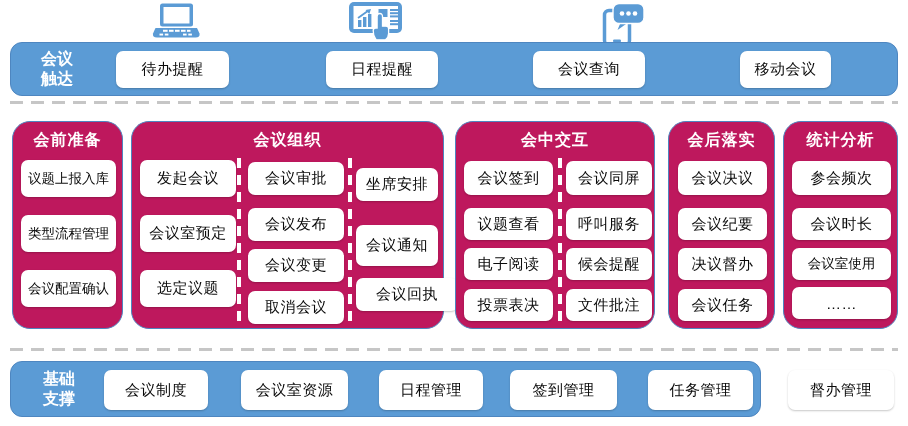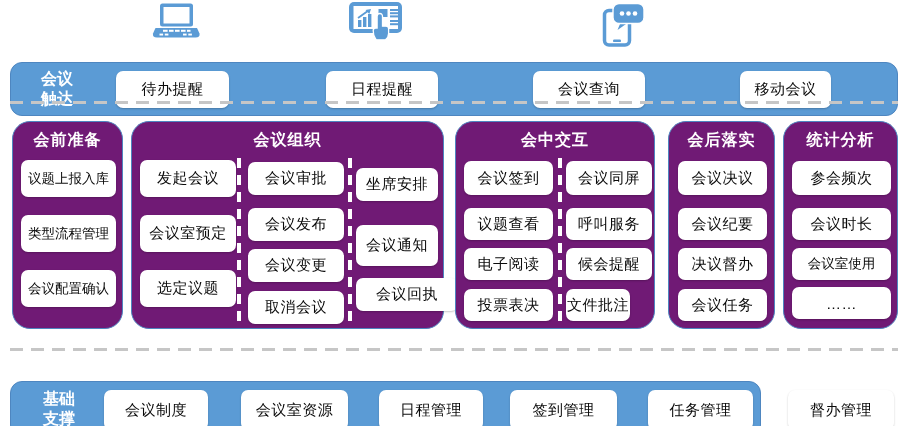--- a/index.html
+++ b/index.html
@@ -3,24 +3,23 @@
 <meta charset="utf-8">
 <style>
   html,body{margin:0;padding:0;background:#ffffff;}
   .canvas{
     position:relative;width:908px;height:426px;background:#ffffff;overflow:hidden;
     font-family:"Liberation Sans","DejaVu Sans",sans-serif;
   }
   .banner{
     position:absolute;background:#5B9BD5;border:1px solid #4E86C0;border-radius:12px;
     box-sizing:border-box;
-    margin-top:20px;
   }
   .panel{
-    position:absolute;background:#701a75;border:1px solid #4E86C0;border-radius:18px;
+    position:absolute;background:#be185d;border:1px solid #4E86C0;border-radius:18px;
     box-sizing:border-box;
   }
   .banner-label{
     position:absolute;color:#fff;font-weight:bold;font-size:16px;line-height:1.25;
     text-align:center;top:50%;transform:translateY(-50%);
   }
   .panel-title{
     position:absolute;left:0;right:0;top:8px;text-align:center;color:#fff;
     font-weight:bold;font-size:16px;letter-spacing:1px;
   }
@@ -133,21 +132,21 @@
   <div class="panel" style="left:455px;top:121px;width:200px;height:208px">
     <div class="panel-title">会中交互</div>
     <div class="wbox" style="left:8px;top:39px;width:89px;height:34px">会议签到</div>
     <div class="wbox" style="left:8px;top:86px;width:89px;height:32px">议题查看</div>
     <div class="wbox" style="left:8px;top:126px;width:89px;height:32px">电子阅读</div>
     <div class="wbox" style="left:8px;top:167px;width:89px;height:32px">投票表决</div>
     <div class="vdash" style="left:102px"></div>
     <div class="wbox" style="left:110px;top:39px;width:86px;height:34px">会议同屏</div>
     <div class="wbox" style="left:110px;top:86px;width:86px;height:32px">呼叫服务</div>
     <div class="wbox" style="left:110px;top:126px;width:86px;height:32px">候会提醒</div>
-    <div class="wbox" style="left:110px;top:167px;width:64px;height:32px">文件批注</div>
+    <div class="wbox" style="left:110px;top:167px;width:86px;height:32px">文件批注</div>
   </div>
 
   <div class="panel" style="left:668px;top:121px;width:107px;height:208px">
     <div class="panel-title">会后落实</div>
     <div class="wbox" style="left:9px;top:39px;width:89px;height:34px">会议决议</div>
     <div class="wbox" style="left:9px;top:86px;width:89px;height:32px">会议纪要</div>
     <div class="wbox" style="left:9px;top:126px;width:89px;height:32px">决议督办</div>
     <div class="wbox" style="left:9px;top:167px;width:89px;height:32px">会议任务</div>
   </div>
 

